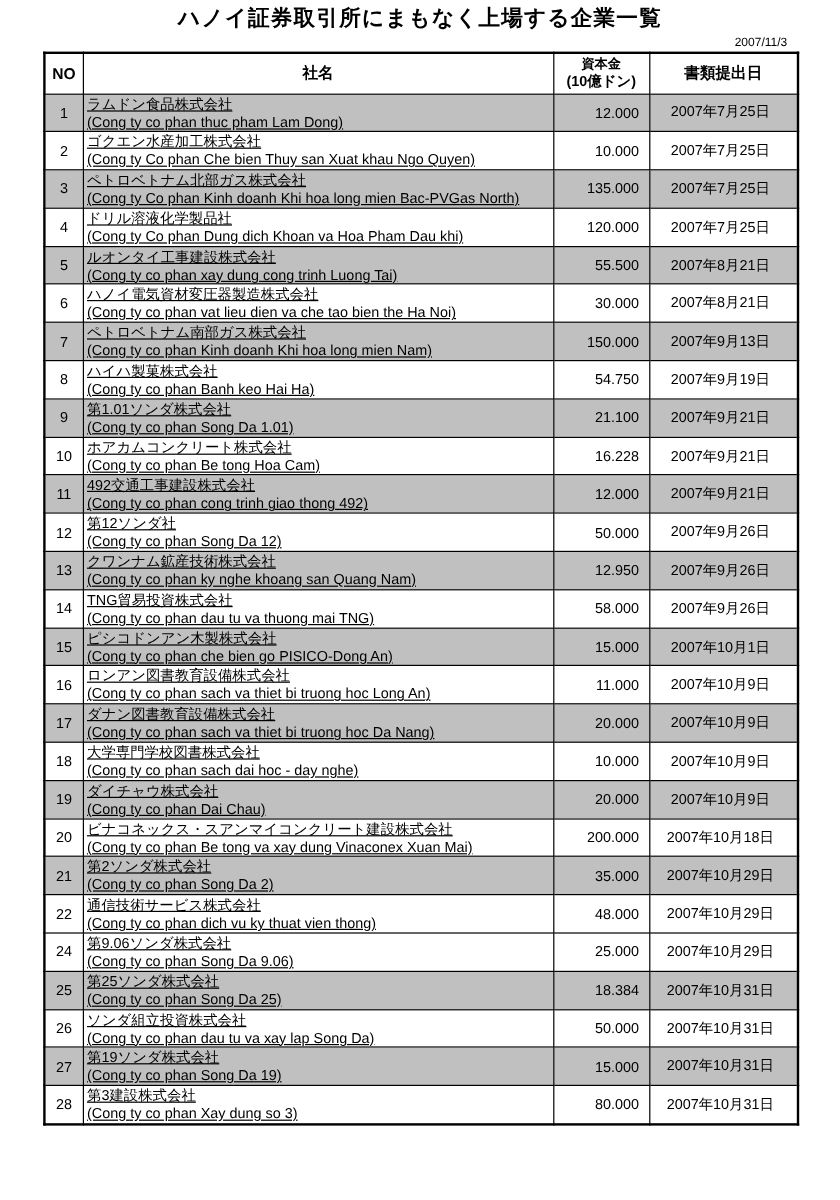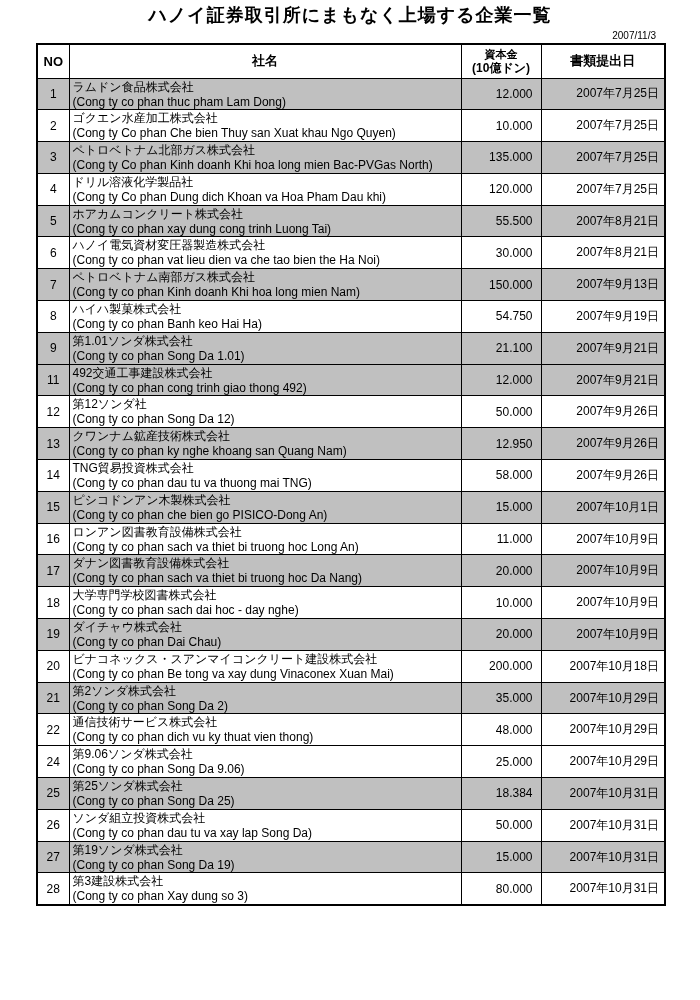--- a/index.html
+++ b/index.html
@@ -47,25 +47,25 @@
     font-weight: bold;
     text-align: center;
     vertical-align: middle;
     background: #ffffff;
     margin-left: 16px;
   }
   thead th .two-line { line-height: 14px; font-size: 12px; }
   thead th .two-line .l1 { font-size: 11px; }
   tbody td { height: 31.8px; font-size: 12px; vertical-align: middle; }
   td.no   { text-align: center; }
-  td.name { padding-left: 3px; padding-top: 1px; vertical-align: top; }
+  td.name { padding-left: 3px; padding-top: 1px; vertical-align: top; text-decoration: underline; }
   td.name .ja { font-size: 12px; line-height: 15px; }
   td.name .vi { font-size: 12px; line-height: 14px; }
   td.cap  { text-align: right; padding-right: 8px; margin-left: 37px; }
-  td.date { text-align: right; padding-right: 5px; }
+  td.date { text-align: center; padding-right: 5px; }
   tr.shaded td { background: #c0c0c0; }
 </style>
 </head>
 <body>
 
 <div class="page">
 
   <div class="title">ハノイ証券取引所にまもなく上場する企業一覧</div>
 
   <div class="date-line">2007/11/3</div>
@@ -127,21 +127,21 @@
         <div class="ja">ドリル溶液化学製品社</div>
         <div class="vi">(Cong ty Co phan Dung dich Khoan va Hoa Pham Dau khi)</div>
       </td>
       <td class="cap">120.000</td>
       <td class="date">2007年7月25日</td>
     </tr>
 
     <tr class="shaded">
       <td class="no">5</td>
       <td class="name">
-        <div class="ja">ホアカムコンクリート株式会社</div>
+        <div class="ja">ルオンタイ工事建設株式会社</div>
         <div class="vi">(Cong ty co phan xay dung cong trinh Luong Tai)</div>
       </td>
       <td class="cap">55.500</td>
       <td class="date">2007年8月21日</td>
     </tr>
 
     <tr>
       <td class="no">6</td>
       <td class="name">
         <div class="ja">ハノイ電気資材変圧器製造株式会社</div>
@@ -174,20 +174,29 @@
     <tr class="shaded">
       <td class="no">9</td>
       <td class="name">
         <div class="ja">第1.01ソンダ株式会社</div>
         <div class="vi">(Cong ty co phan Song Da 1.01)</div>
       </td>
       <td class="cap">21.100</td>
       <td class="date">2007年9月21日</td>
     </tr>
 
+    <tr>
+      <td class="no">10</td>
+      <td class="name">
+        <div class="ja">ホアカムコンクリート株式会社</div>
+        <div class="vi">(Cong ty co phan Be tong Hoa Cam)</div>
+      </td>
+      <td class="cap">16.228</td>
+      <td class="date">2007年9月21日</td>
+    </tr>
 
     <tr class="shaded">
       <td class="no">11</td>
       <td class="name">
         <div class="ja">492交通工事建設株式会社</div>
         <div class="vi">(Cong ty co phan cong trinh giao thong 492)</div>
       </td>
       <td class="cap">12.000</td>
       <td class="date">2007年9月21日</td>
     </tr>

